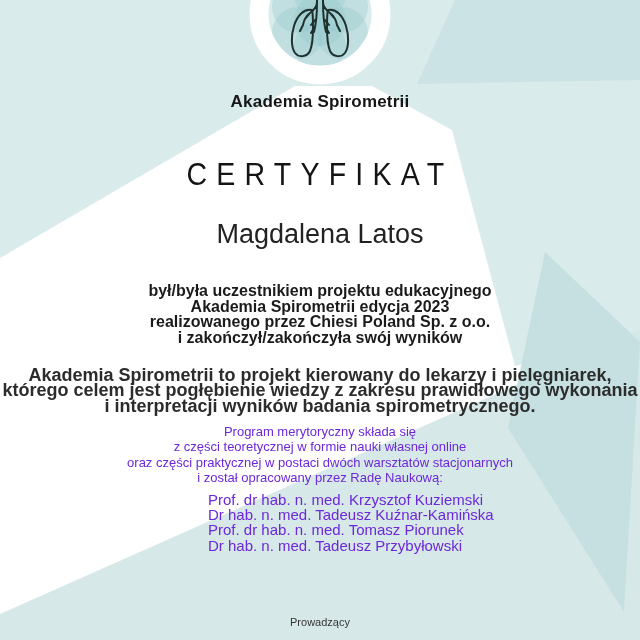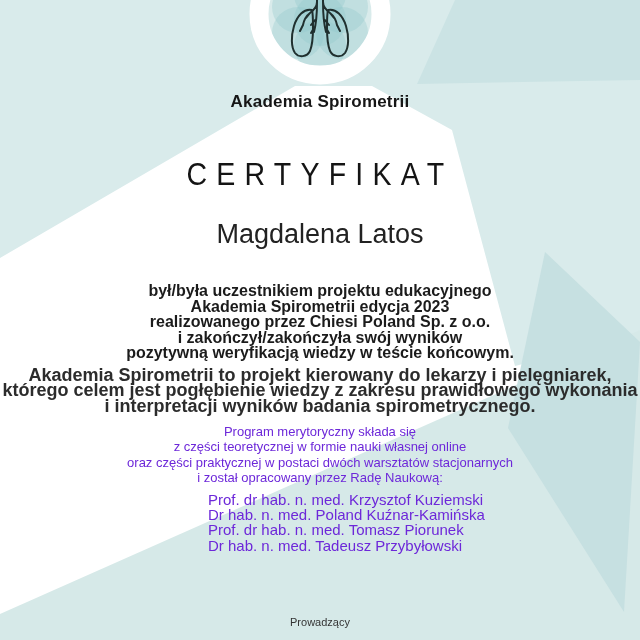--- a/index.html
+++ b/index.html
@@ -64,38 +64,37 @@
 
   <div class="txt cert-title">CERTYFIKAT</div>
 
   <div class="txt recipient">Magdalena Latos</div>
 
   <div class="txt statement">
       <div>był/była uczestnikiem projektu edukacyjnego</div>
       <div>Akademia Spirometrii edycja 2023</div>
       <div>realizowanego przez Chiesi Poland Sp. z o.o.</div>
       <div>i zakończył/zakończyła swój wyników</div>
-      <div>pozytywną weryfikacją wiedzy w teście końcowym.</div>
     </div>
 
   <div class="txt about">
       <div>Akademia Spirometrii to projekt kierowany do lekarzy i pielęgniarek,</div>
       <div>którego celem jest pogłębienie wiedzy z zakresu prawidłowego wykonania</div>
       <div>i interpretacji wyników badania spirometrycznego.</div>
     </div>
 
   <div class="txt program">
       <div>Program merytoryczny składa się</div>
       <div>z części teoretycznej w formie nauki własnej online</div>
       <div>oraz części praktycznej w postaci dwóch warsztatów stacjonarnych</div>
       <div>i został opracowany przez Radę Naukową:</div>
     </div>
 
   <div class="board">
       <div>Prof. dr hab. n. med. Krzysztof Kuziemski</div>
-      <div>Dr hab. n. med. Poland Kuźnar-Kamińska</div>
+      <div>Dr hab. n. med. Tadeusz Kuźnar-Kamińska</div>
       <div>Prof. dr hab. n. med. Tomasz Piorunek</div>
       <div>Dr hab. n. med. Tadeusz Przybyłowski</div>
     </div>
 
   <div class="txt footer-heading">Prowadzący</div>
 
 </div>
 
 </body></html>

